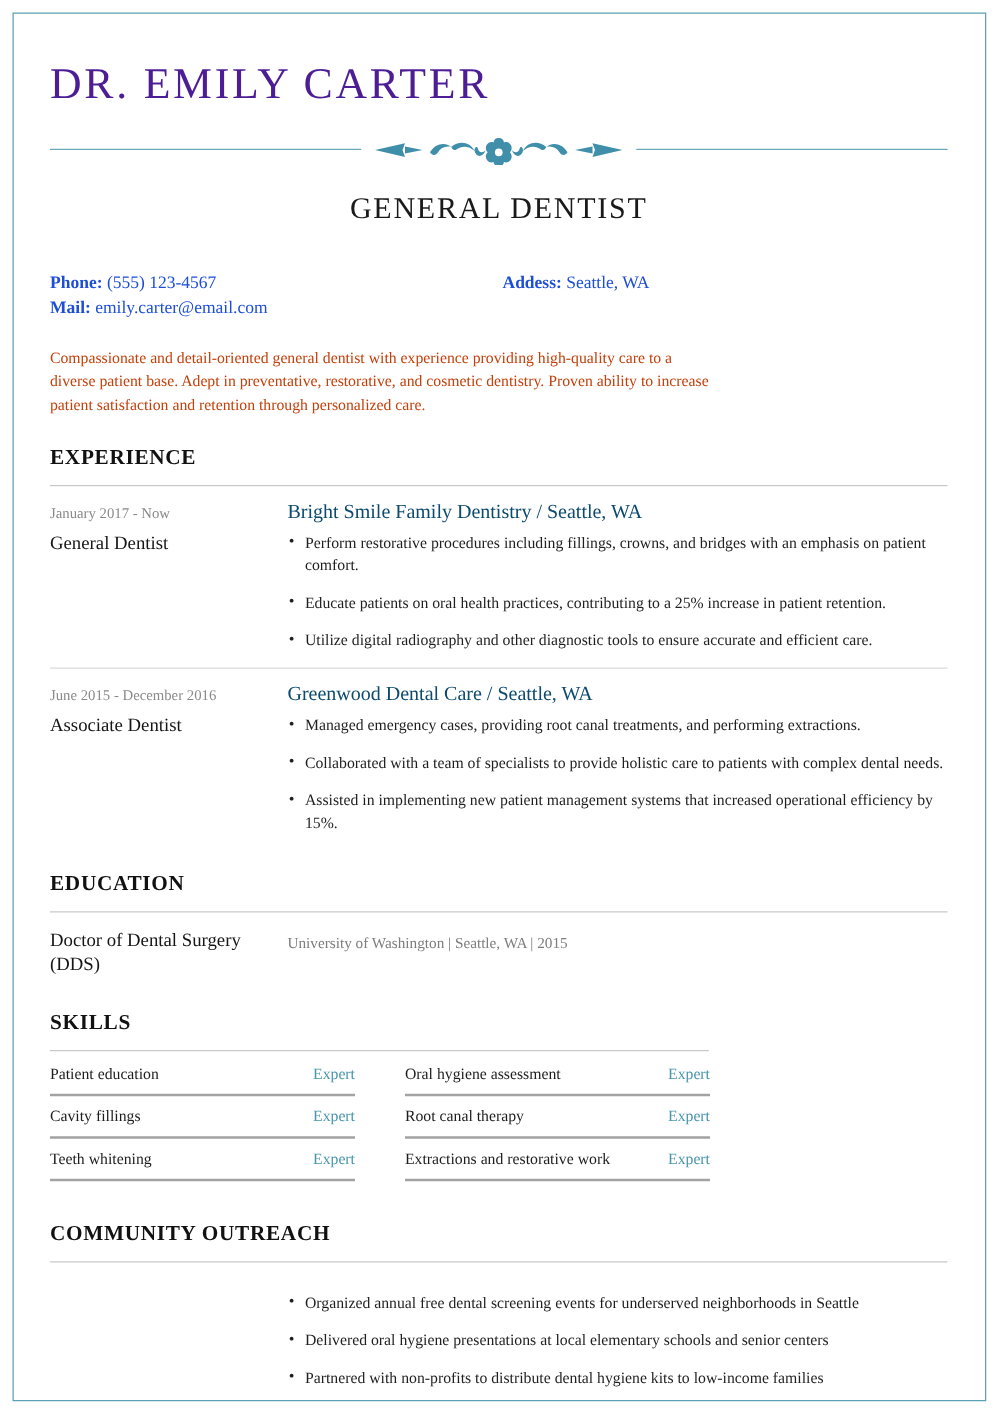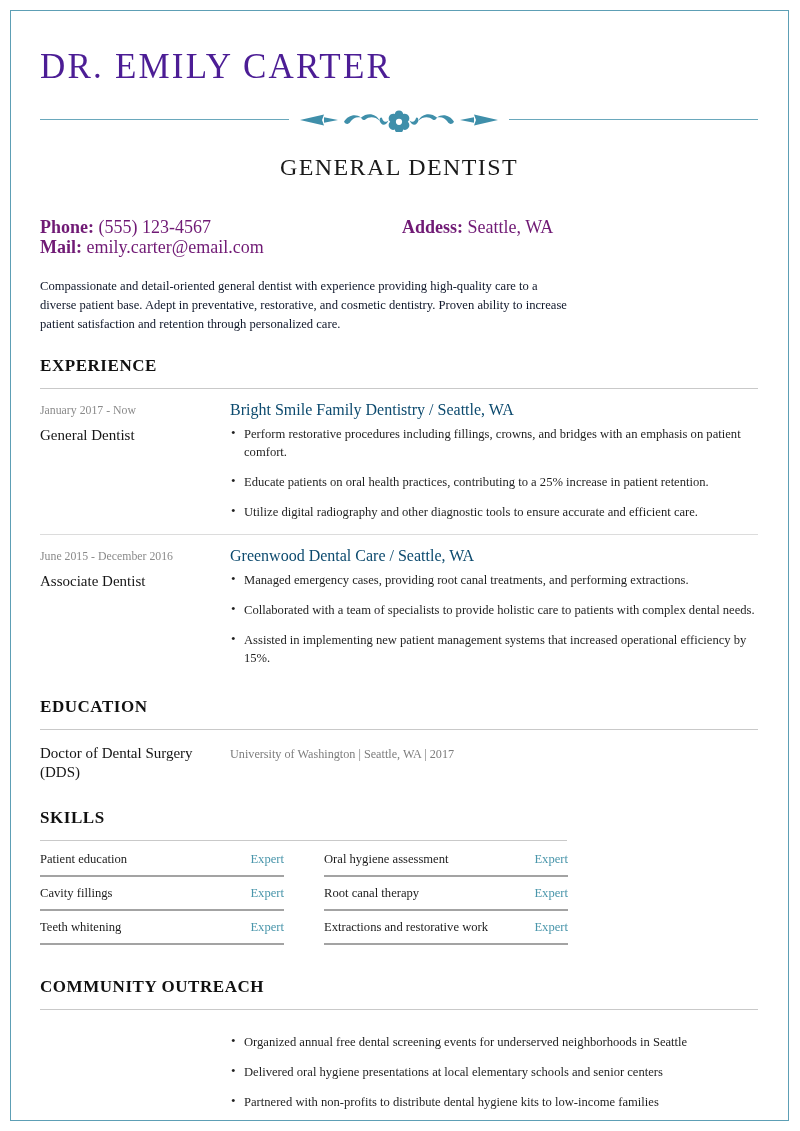--- a/index.html
+++ b/index.html
@@ -88,40 +88,40 @@
     font-weight: 400;
     color: #1a1a1a;
     margin: 0;
     padding-top: 21px;
   }
 
   
   .contact {
     position: relative;
     margin-top: 36px;
-    font-size: 18px;
+    font-size: 14px;
     line-height: 20px;
-    color: #701a75;
+    color: #1d4ed8;
   }
   .contact-line { white-space: nowrap; }
   .contact b { font-weight: 700; }
   .contact-right {
     position: absolute;
     left: 362px;
     top: 0;
     white-space: nowrap;
   }
 
   
   .summary {
     margin-top: 20px;
     width: 528px;
     font-size: 12.6px;
     line-height: 19px;
-    color: #0f172a;
+    color: #c2410c;
     text-align: left;
   }
 
   
   .section { margin-top: 22px; }
   .section-head {
     font-size: 17px;
     font-weight: 700;
     letter-spacing: 0.55px;
     color: #111111;
@@ -338,21 +338,21 @@
         </div>
       </div>
     </div>
 
     <div class="section" style="margin-top:30px;">
       <div class="section-head">EDUCATION</div>
       <div class="section-rule"></div>
 
       <div class="edu-entry">
         <div class="edu-degree">Doctor of Dental Surgery (DDS)</div>
-        <div class="edu-school">University of Washington | Seattle, WA | 2017</div>
+        <div class="edu-school">University of Washington | Seattle, WA | 2015</div>
         <div class="edu-spacer"></div>
       </div>
     </div>
 
     <div class="section" style="margin-top:20px;">
       <div class="section-head">SKILLS</div>
       <div class="section-rule narrow"></div>
 
       <div class="skills-grid">
         <div class="skills-col">

